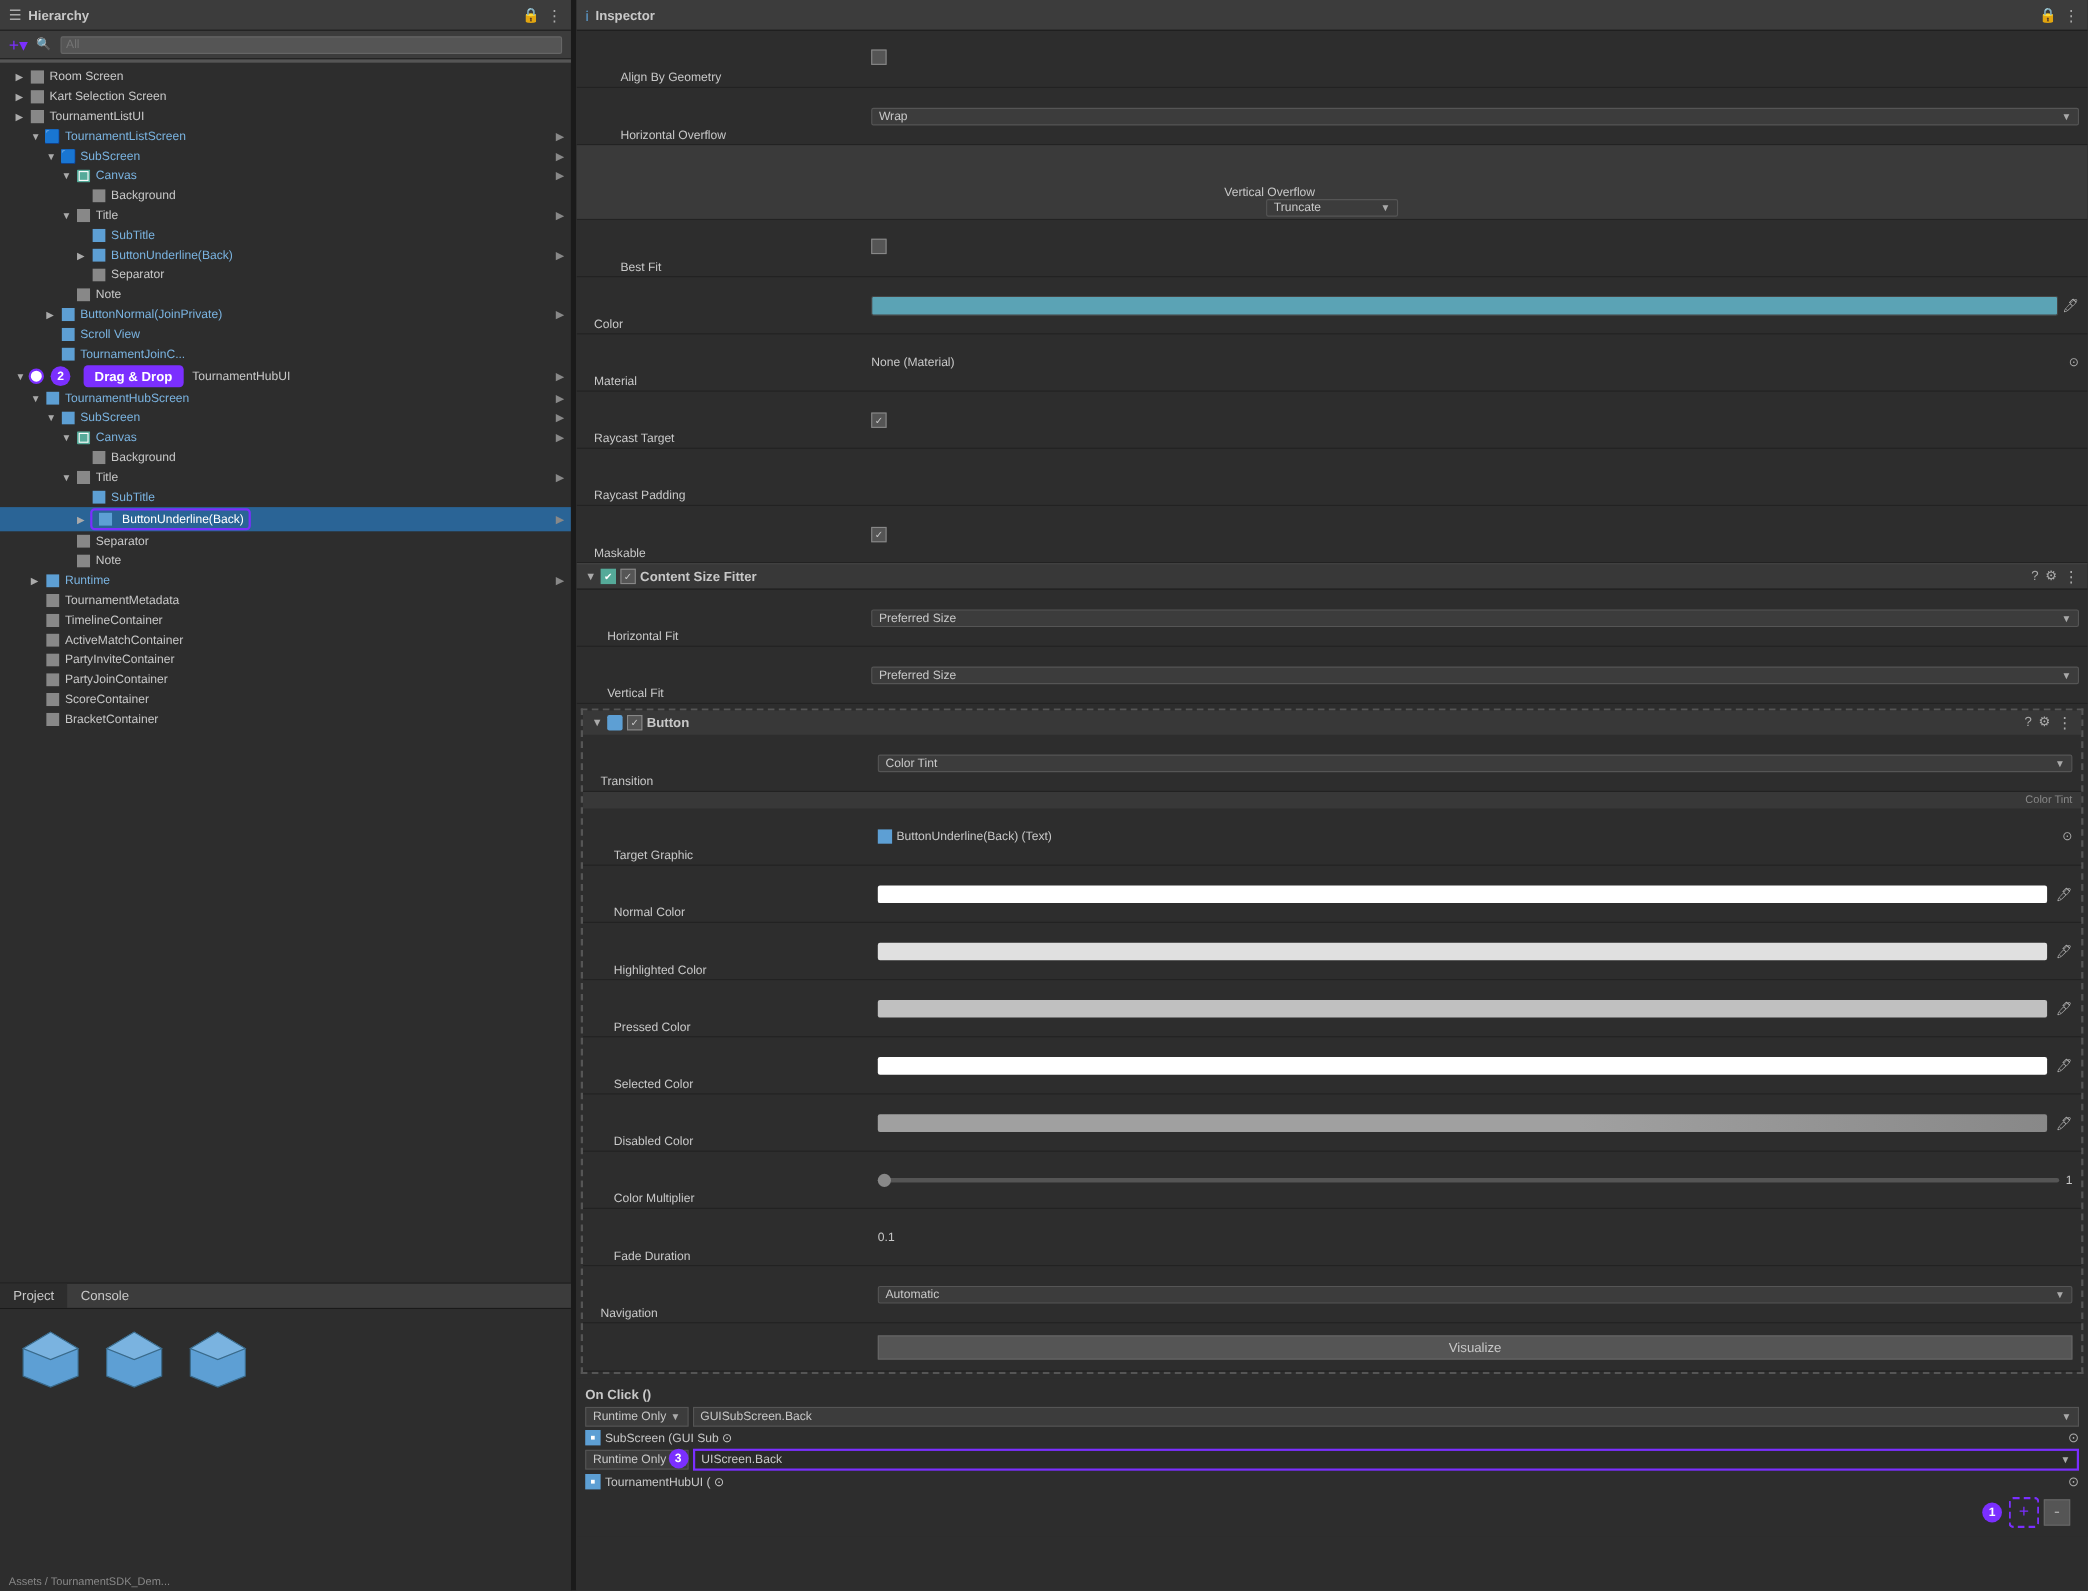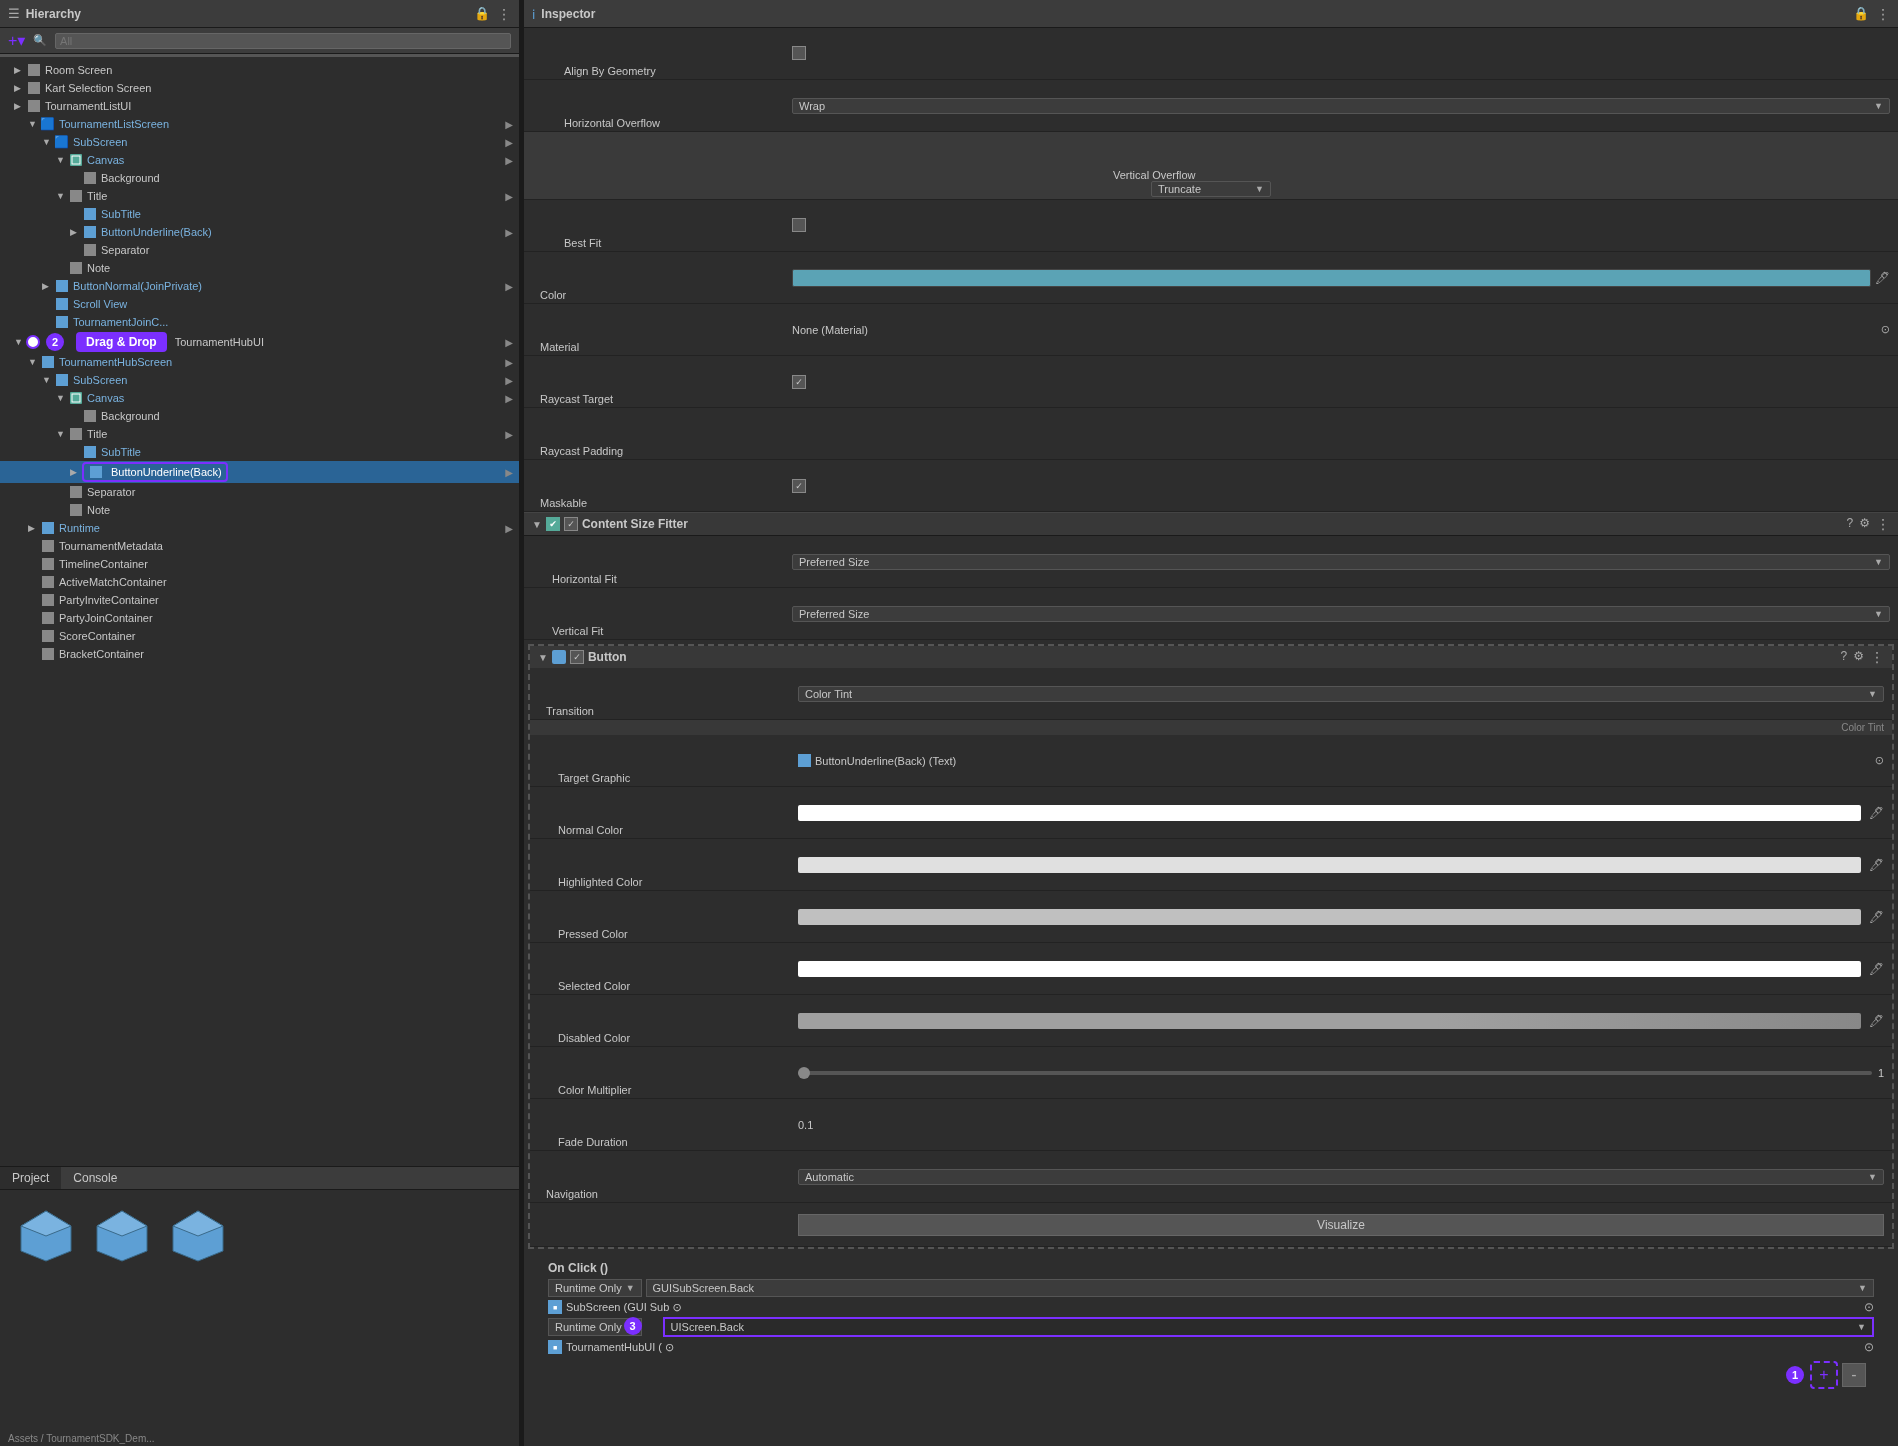--- a/index.html
+++ b/index.html
@@ -362,21 +362,21 @@
       color: #c8c8c8;
       padding: 3px 0;
       text-align: center;
       cursor: pointer;
       width: 100%;
       font-size: 12px;
       margin: 3px 0;
     }
 
     .onclick-section {
-      padding: 4px 24px;
+      padding: 4px 8px;
       background: #2d2d2d;
     }
 
     .onclick-header {
       font-size: 12px;
       color: #c8c8c8;
       padding: 4px 0;
       font-weight: bold;
     }
 
@@ -428,21 +428,20 @@
       display: flex;
       align-items: center;
       gap: 4px;
       margin-bottom: 3px;
       position: relative;
     }
 
     .highlighted-dropdown {
       border: 2px solid #7b2fff !important;
       background: #2a2a2a !important;
-      margin-left: 17px;
     }
 
     .bottom-buttons-row {
       display: flex;
       align-items: center;
       justify-content: flex-end;
       padding: 4px 8px;
       gap: 4px;
     }
 

